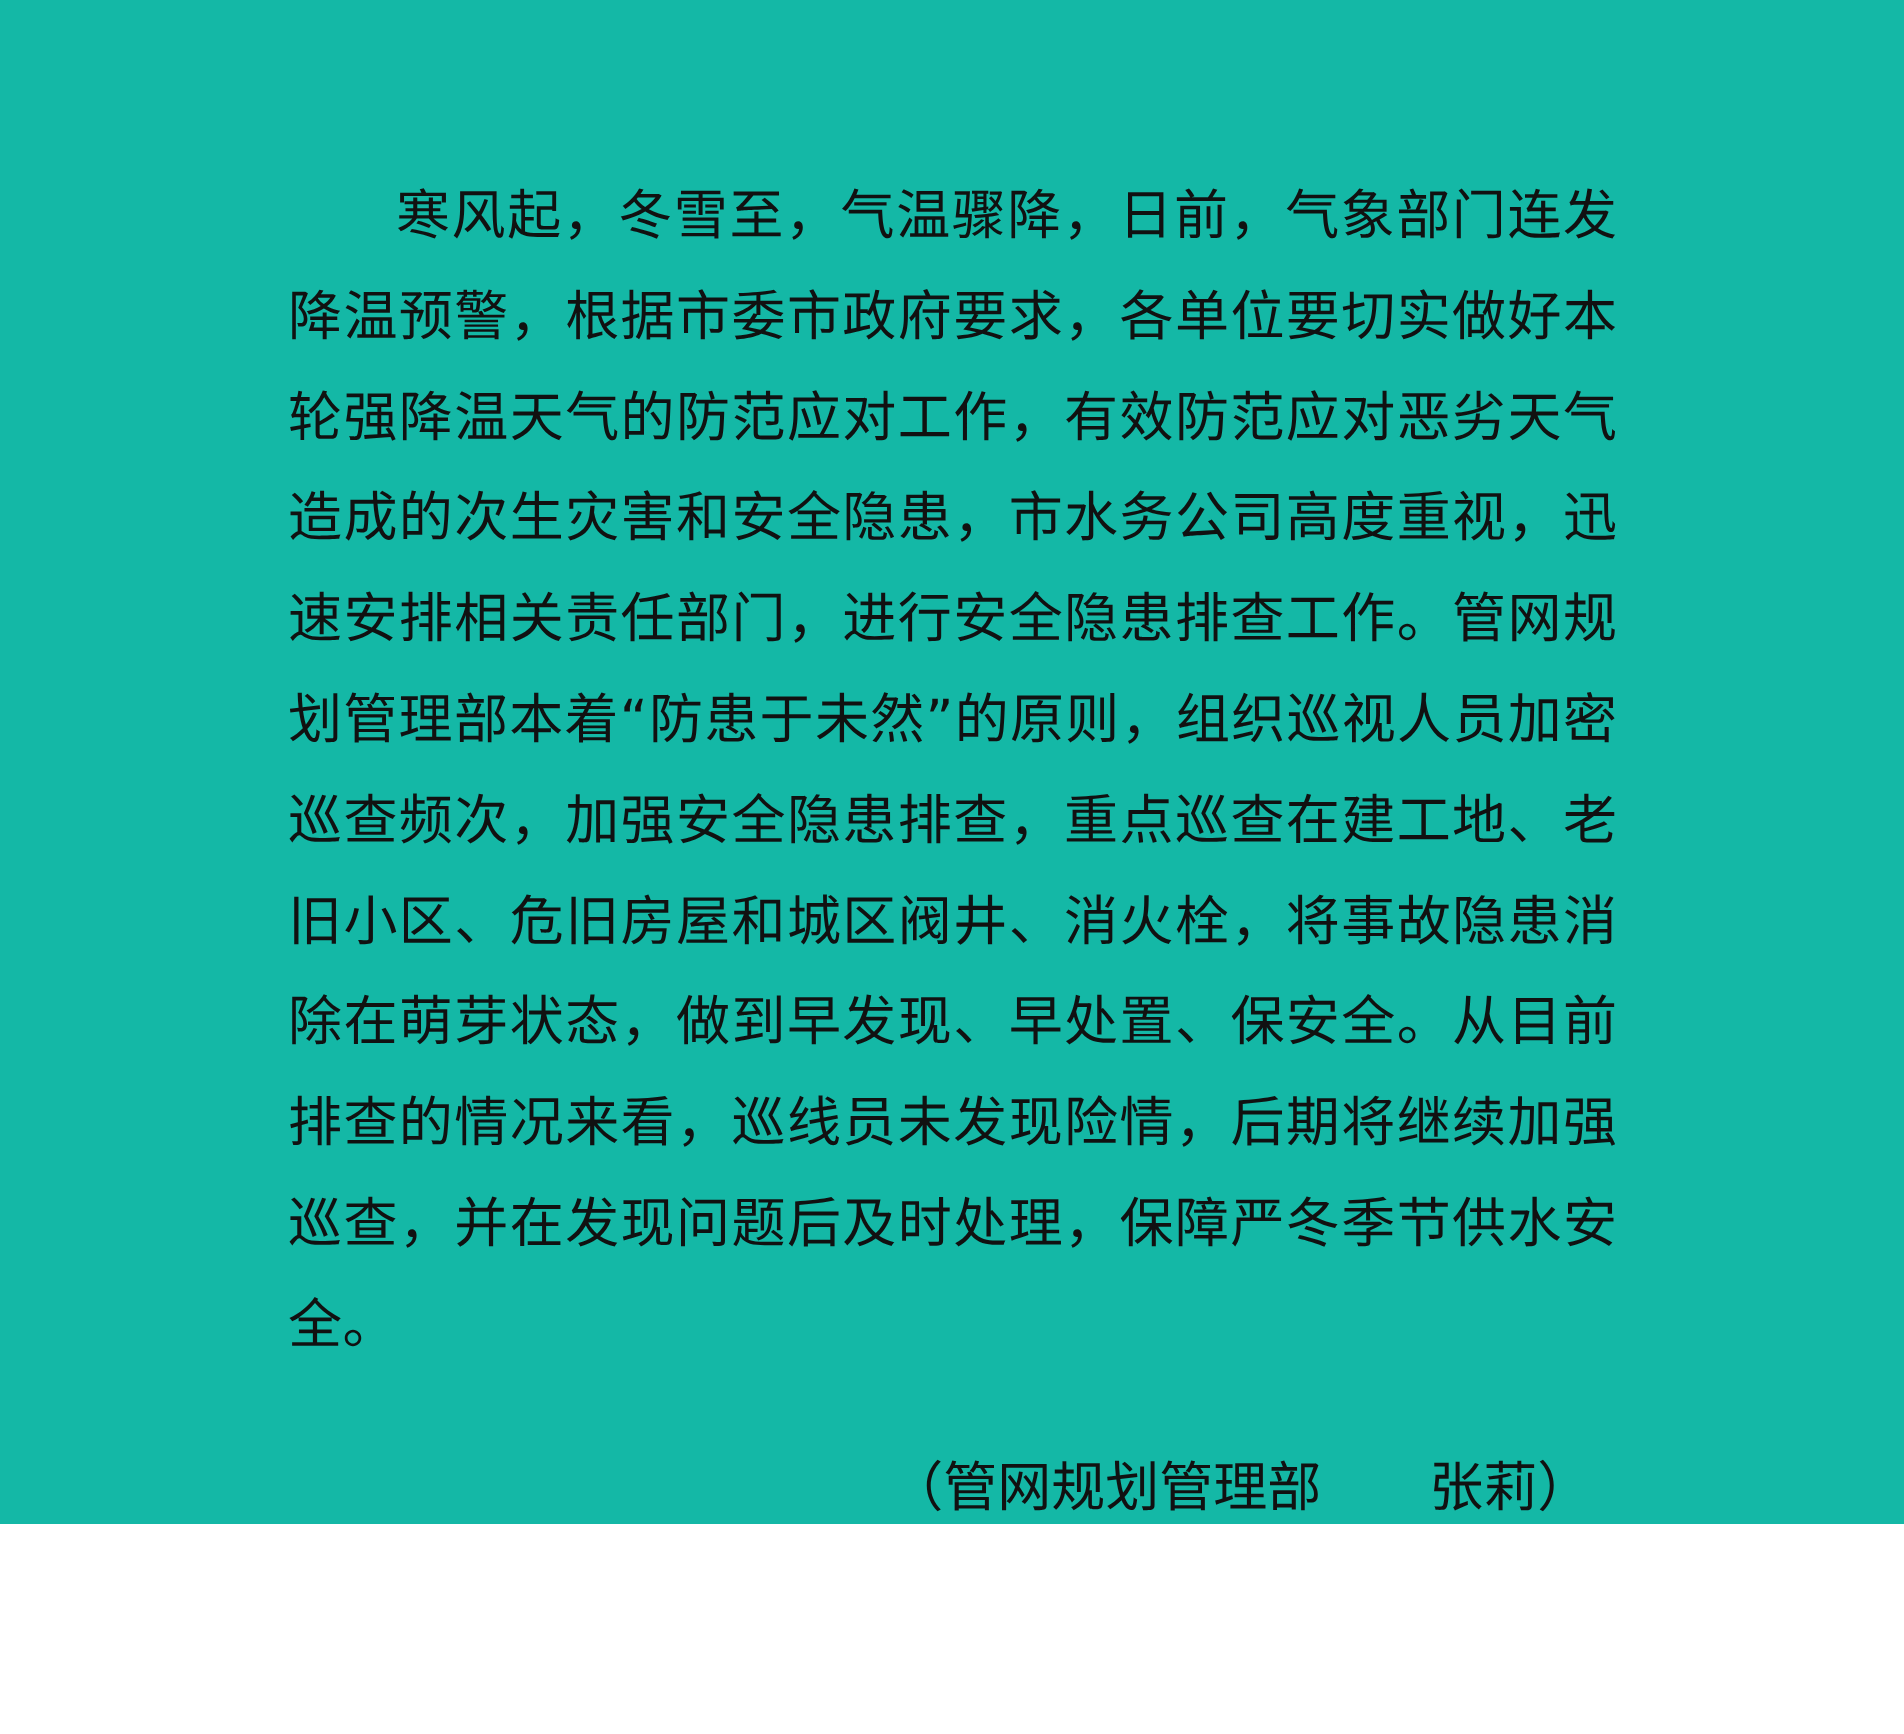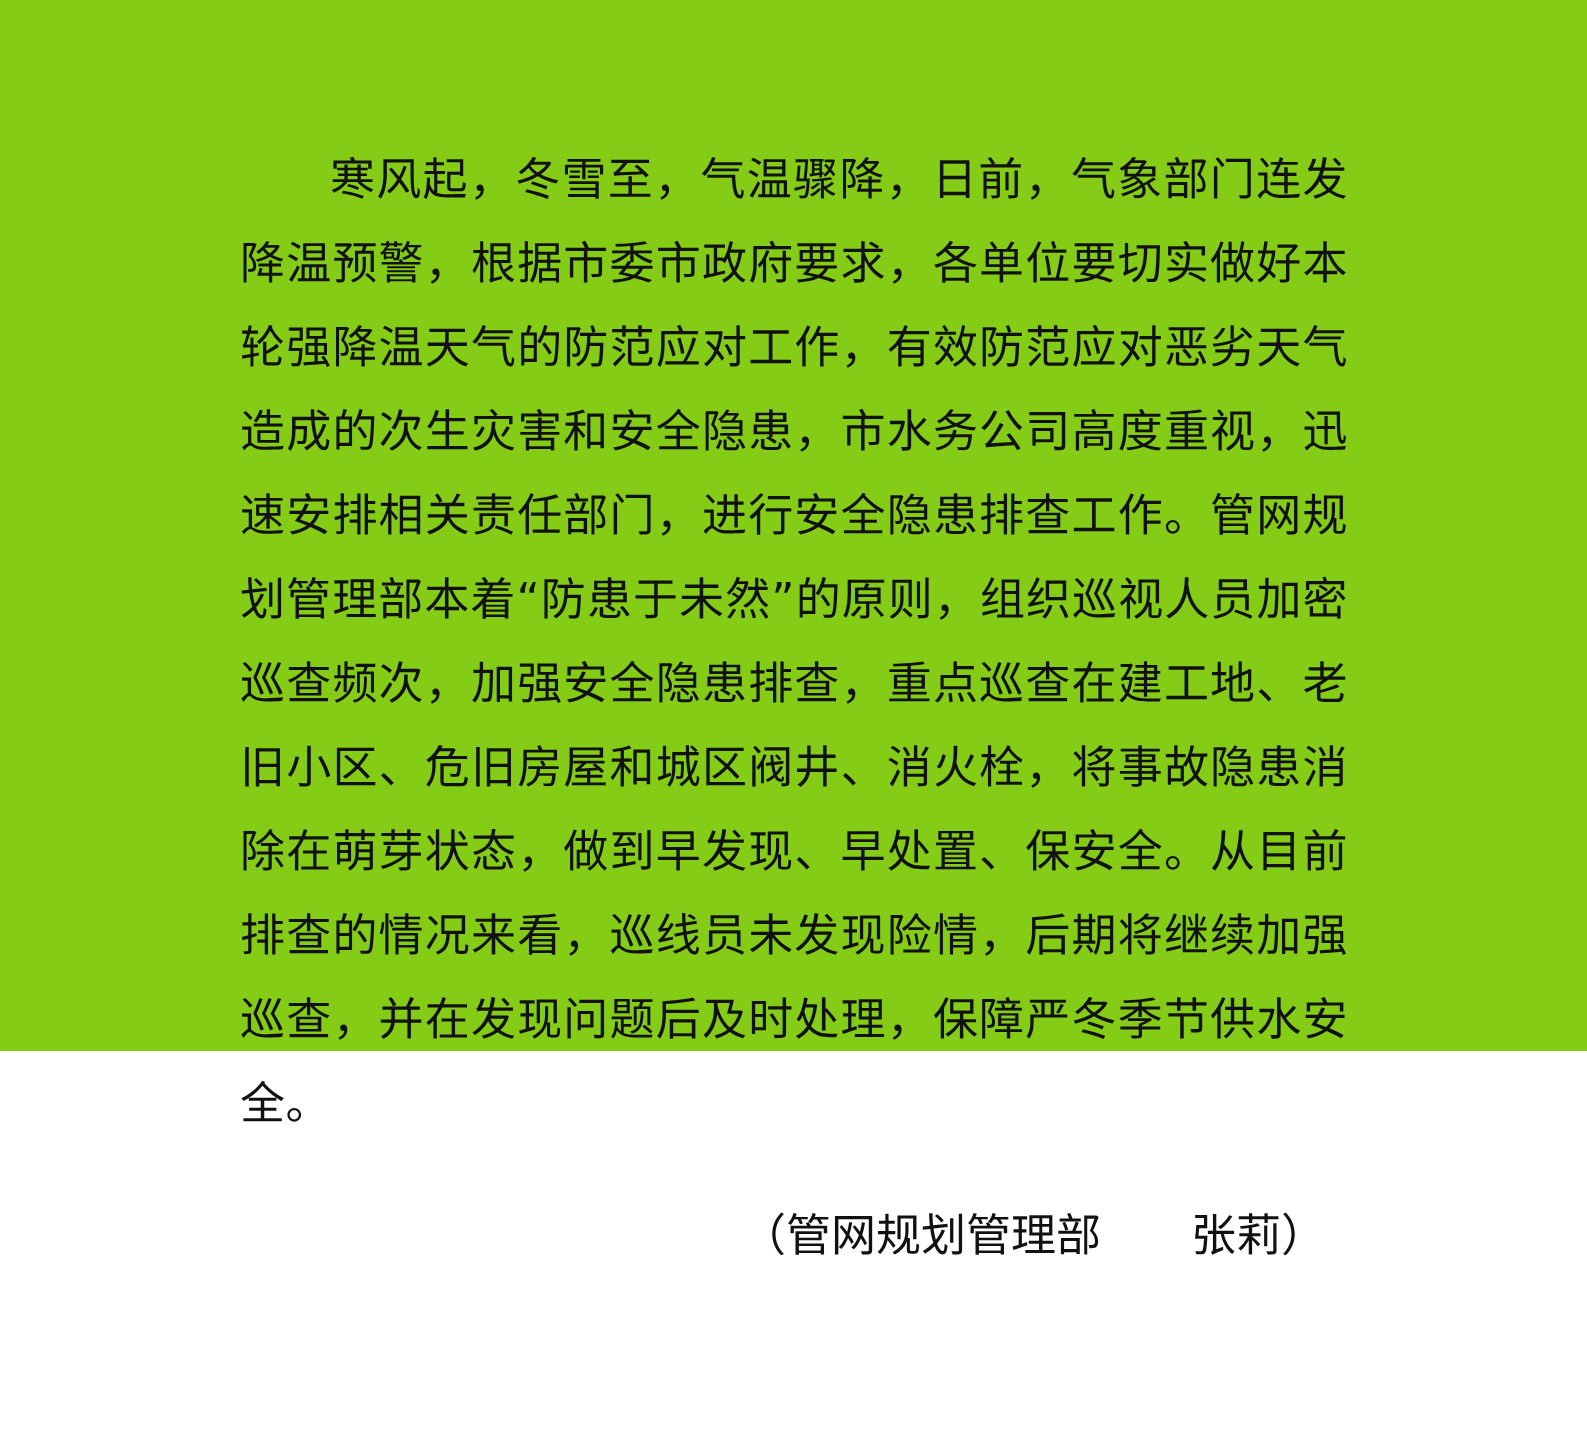--- a/index.html
+++ b/index.html
@@ -11,22 +11,22 @@
   body {
     width: 1587px;
     height: 1445px;
     overflow: hidden;
     font-family: "DejaVu Sans", "Liberation Sans", sans-serif;
     color: #000000;
   }
   .page {
     position: relative;
     width: 1587px;
-    height: 1051px;
-    background: #84cc16;
+    height: 1270px;
+    background: #14b8a6;
     box-sizing: border-box;
   }
   .body-block {
     position: absolute;
     left: 240px;
     top: 138px;
     width: 1108px;
   }
   .para {
     margin: 0;
@@ -47,21 +47,21 @@
     top: 1205px;
     width: 1108px;
     text-align: right;
     padding-right: 22px;
     box-sizing: border-box;
   }
   .signature {
     margin: 0;
     font-size: 45px;
     line-height: 70px;
-    font-family: Liberation Mono, monospace;
+    font-family: Liberation Sans, sans-serif;
     color: #111111;
     white-space: pre;
   }
 </style>
 </head>
 <body>
 
 <div class="page">
 
   <div class="body-block">

